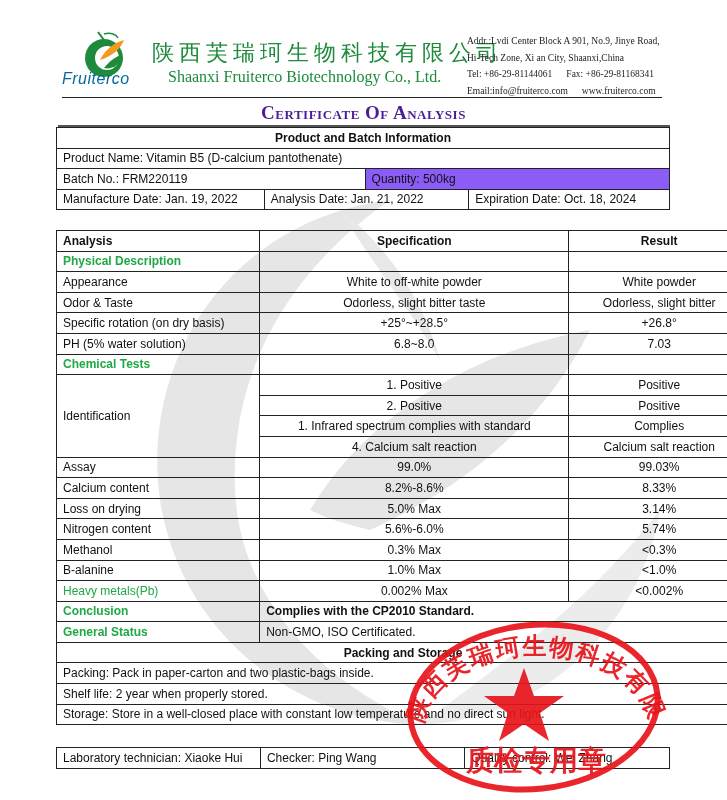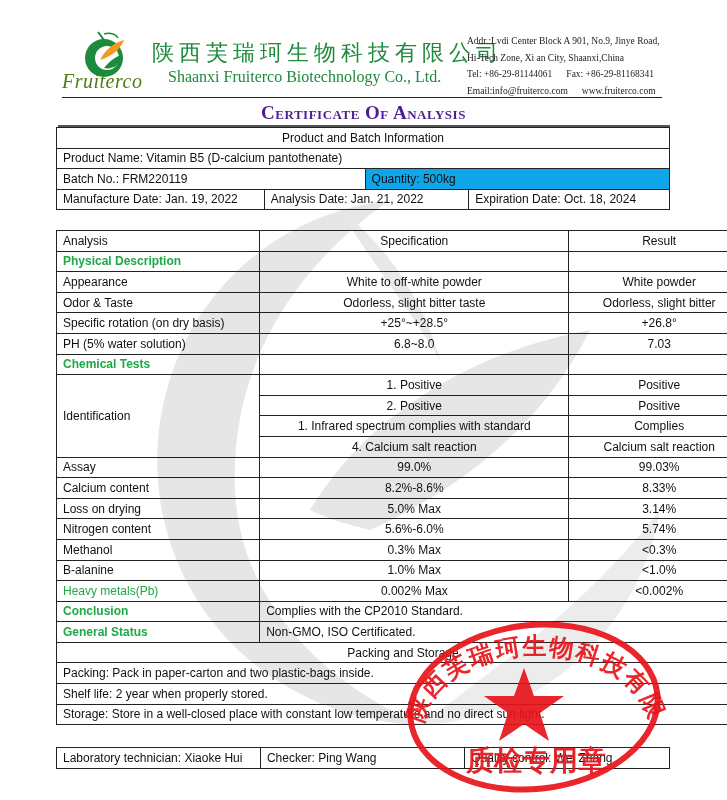--- a/index.html
+++ b/index.html
@@ -1,32 +1,32 @@
 <!DOCTYPE html>
 <html><head>
 <meta charset="utf-8">
 <style>
   html, body { margin: 0; padding: 0; background: #ffffff; }
   body { width: 727px; height: 800px; position: relative; overflow: hidden; font-family: "Liberation Sans", sans-serif; color: #111; }
   .watermark { position: absolute; left: 120px; top: 180px; width: 560px; height: 560px; pointer-events: none; z-index: 0; }
   .header { position: absolute; left: 0; top: 0; width: 727px; height: 100px; }
   .logo { position: absolute; left: 60px; top: 24px; width: 100px; height: 75px; }
-  .logo-word { position: absolute; left: 62px; top: 70px; font-family: Liberation Serif, serif; font-style: italic; font-size: 20px; color: #4d7c0f; letter-spacing: 0.5px; }
+  .logo-word { position: absolute; left: 62px; top: 70px; font-family: Liberation Sans, sans-serif; font-style: italic; font-size: 16px; color: #0369a1; letter-spacing: 0.5px; }
   .cn-name { position: absolute; left: 152px; top: 38px; font-family: "DejaVu Serif", serif; font-size: 22px; color: #1e8a3c; letter-spacing: 5px; }
   .en-name { position: absolute; left: 168px; top: 68px; font-family: "Liberation Serif", serif; font-size: 16px; color: #1e8a3c; }
   .addr { position: absolute; left: 467px; top: 33px; font-family: "Liberation Serif", serif; font-size: 9.5px; color: #222; line-height: 16.5px; }
   .addr .tel span { display: inline-block; margin-right: 14px; }
   .hr-top { position: absolute; left: 62px; top: 97px; width: 600px; height: 1px; background: #222; }
   .title { position: absolute; left: 0; width: 727px; top: 102px; text-align: center; font-family: "Liberation Serif", serif; font-weight: bold; font-variant: small-caps; font-size: 19px; color: #4c1d95; letter-spacing: 0.5px; }
   .hr-title { position: absolute; left: 58px; top: 125px; width: 612px; height: 2px; background: #555; }
 
   table { border-collapse: collapse; position: absolute; z-index: 1; font-size: 12px; }
   td { border: 1px solid #222; padding: 0 6px; height: 20px; white-space: nowrap; background: transparent; }
   .c { text-align: center; }
-  .b { font-weight: normal; margin-left: 16px; }
+  .b { font-weight: bold; margin-left: 16px; }
   .g { color: #1fa845; font-weight: bold; }
 
   #t1 { left: 56px; top: 127px; width: 614px; }
   #t1 td { height: 19.5px; }
   #t2 { left: 56px; top: 230px; width: 694px; }
   #t2 td { height: 19.6px; }
   #t3 { left: 56px; top: 747px; width: 614px; padding-left: 8px; }
   #t3 td { height: 20px; }
 
   .stamp { position: absolute; left: 388px; top: 612px; width: 290px; height: 185px; z-index: 2; pointer-events: none; }
@@ -91,21 +91,21 @@
   </table>
 
 <table style="left:56px; top:168px; width:614px;">
   <colgroup>
       <col style="width:309px">
       <col style="width:305px">
     </colgroup>
   <tbody>
       <tr>
     <td style="height:19.5px; background:#fff;">Batch No.: FRM220119</td>
-    <td style="height:19.5px; background:#0ea5e9;">Quantity: 500kg</td>
+    <td style="height:19.5px; background:#8b5cf6;">Quantity: 500kg</td>
   </tr>
 </tbody>
   </table>
 
 <table id="t2">
   <colgroup>
       <col style="width:180px">
       <col style="width:274px">
       <col style="width:160px">
     </colgroup>

